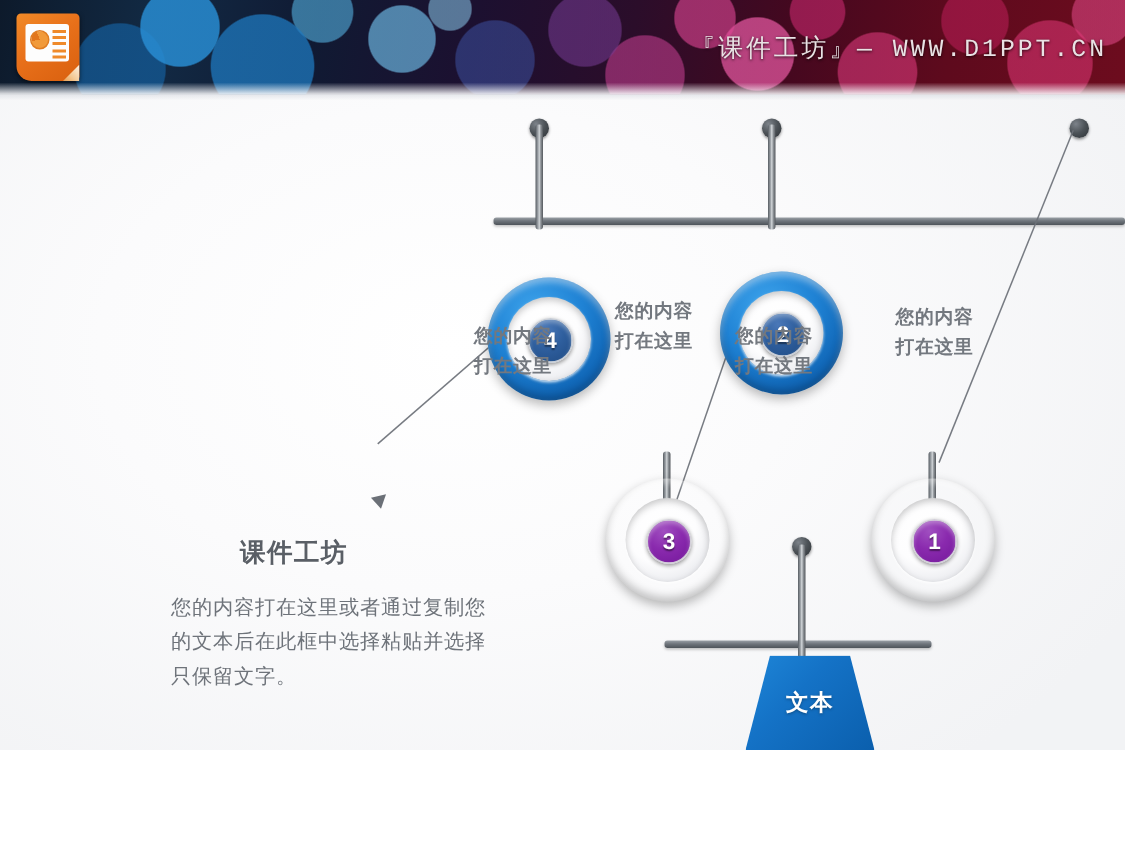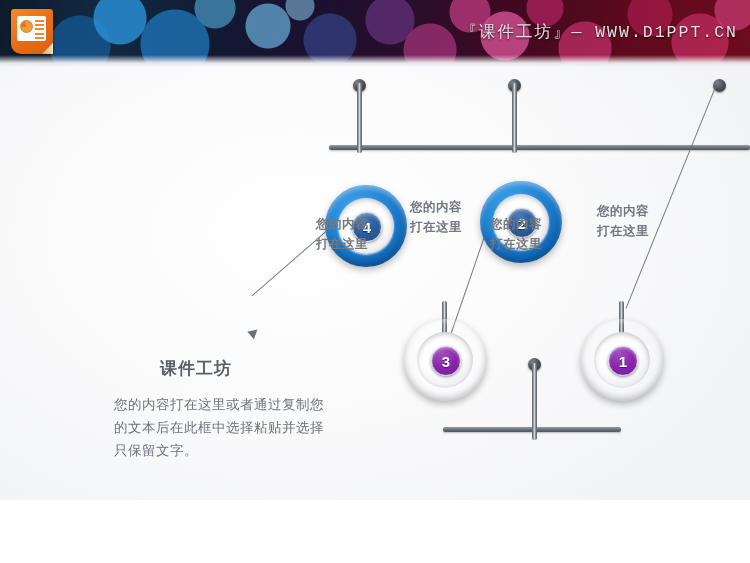--- a/index.html
+++ b/index.html
@@ -249,20 +249,23 @@
     <div class="cap-label" style="left:597px;top:138px;">
       <div>您的内容</div>
       <div>打在这里</div>
     </div>
 
     <div class="left-title">课件工坊</div>
     <div class="left-body">您的内容打在这里或者通过复制您的文本后在此框中选择粘贴并选择只保留文字。</div>
 
   </div>
 
+  <div class="trapezoid">
+    <span>文本</span>
+  </div>
 
   <div class="footer">
     
     
     
   </div>
 
 </div>
 
 </body></html>

